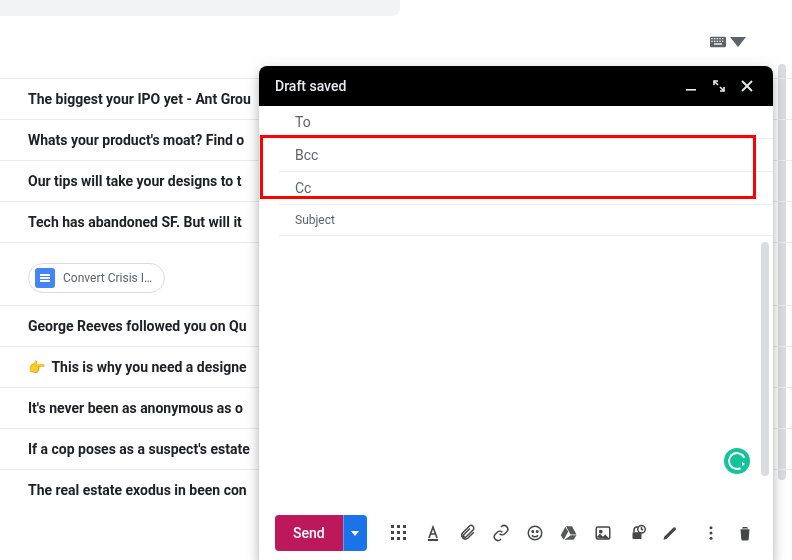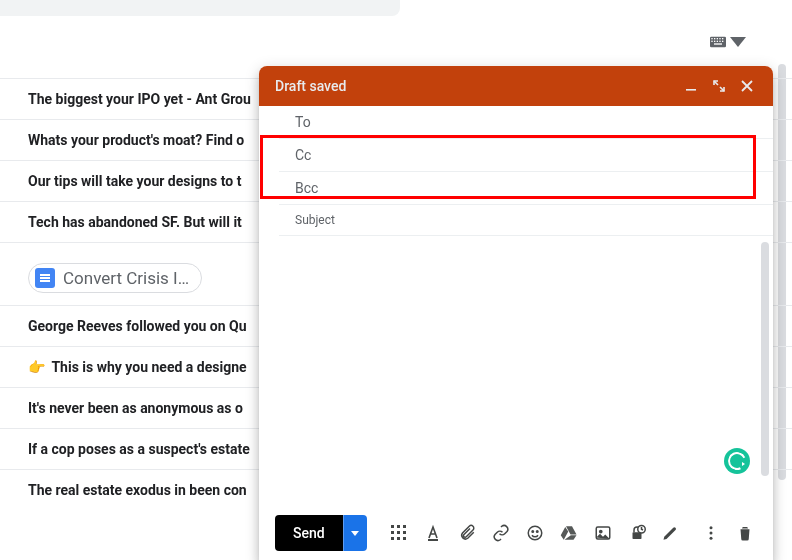--- a/index.html
+++ b/index.html
@@ -48,21 +48,21 @@
   .email-row .chip-row { margin-top: 8px; }
   .chip {
     display: inline-flex;
     align-items: center;
     gap: 8px;
     border: 1px solid #dadce0;
     border-radius: 16px;
     padding: 4px 12px 4px 6px;
     font-weight: 400;
     color: #5f6368;
-    font-size: 17px;
+    font-size: 12px;
   }
   .chip .doc-icon {
     width: 20px; height: 20px; background:#4285f4; border-radius:3px;
     display:flex; align-items:center; justify-content:center;
   }
   .chip .doc-icon::after {
     content:""; display:block; width:10px; height:2px; background:#fff;
     box-shadow: 0 3px 0 #fff, 0 -3px 0 #fff;
   }
   .compose {
@@ -71,21 +71,21 @@
     left: 259px;
     width: 514px;
     height: 494px;
     background: #fff;
     box-shadow: 0 8px 10px 1px rgba(0,0,0,.14),0 3px 14px 2px rgba(0,0,0,.12),0 5px 5px -3px rgba(0,0,0,.2);
     border-radius: 8px 8px 0 0;
     display: flex;
     flex-direction: column;
   }
   .compose-header {
-    background: #c2410c;
+    background: #000000;
     color: #e8eaed;
     height: 40px;
     border-radius: 8px 8px 0 0;
     display: flex;
     align-items: center;
     padding: 0 12px 0 16px;
     font-size: 14px;
     font-weight: 500;
   }
   .compose-header .title { flex: 1; }
@@ -152,21 +152,21 @@
   .toolbar {
     height:54px;
     border-top:0;
     display:flex;
     align-items:center;
     padding: 0 12px 0 16px;
     gap:4px;
   }
   .send-group { display:flex; }
   .send-btn {
-    background:#000000; color:#fff; border:none;
+    background:#be185d; color:#fff; border:none;
     height:36px; padding:0 18px; border-radius:4px 0 0 4px;
     font-size:14px; font-weight:500; cursor:pointer; font-family:inherit;
   }
   .send-more {
     background:#1a73e8; color:#fff; width:24px; height:36px;
     border-radius:0 4px 4px 0; border:none; border-left:1px solid rgba(255,255,255,.3);
     display:flex; align-items:center; justify-content:center; cursor:pointer;
   }
   .tb-icons { display:flex; align-items:center; gap:2px; margin-left:12px; flex:1; }
   .tb-icon {
@@ -241,25 +241,25 @@
           <path d="M1 1 L11 11 M11 1 L1 11" stroke="#e8eaed" stroke-width="1.8"></path>
         </svg>
       </span>
   </div>
 
   <div class="field">
     <span class="field-label">To</span>
     <input value="" style="">
   </div>
   <div class="field">
+    <span class="field-label">Bcc</span>
+    <input value="" style="">
+  </div>
+  <div class="field">
     <span class="field-label">Cc</span>
-    <input value="" style="">
-  </div>
-  <div class="field">
-    <span class="field-label">Bcc</span>
     <input value="" style="">
   </div>
   <div class="field">
     <input placeholder="Subject" style="">
   </div>
 
   <div class="body-area">
     <div class="body-scroll"></div>
   </div>
 

